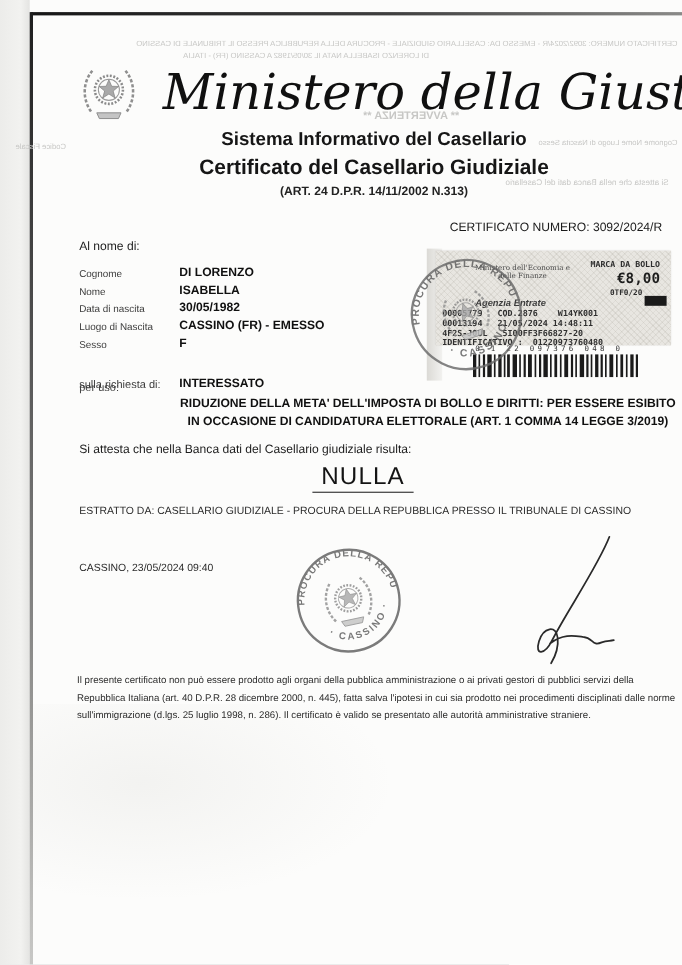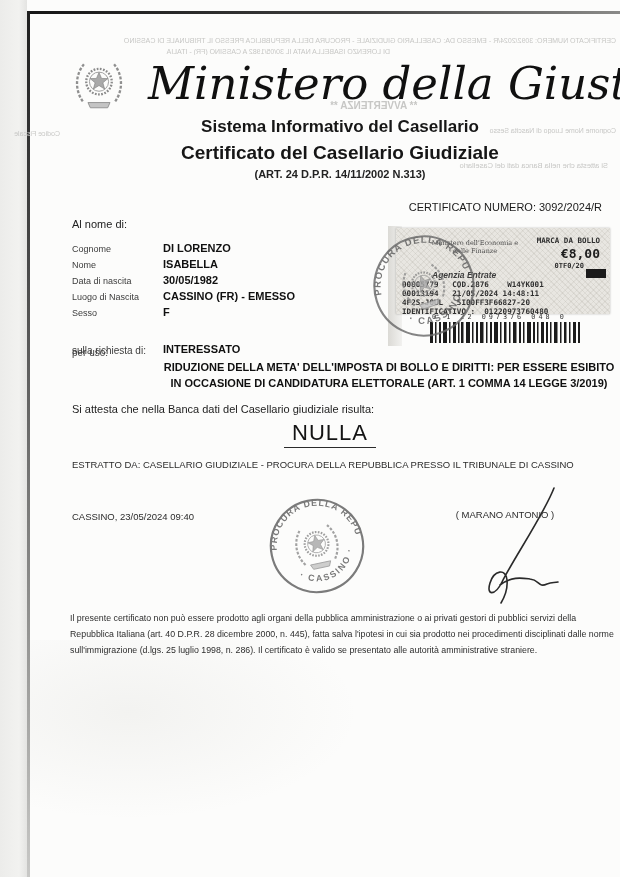--- a/index.html
+++ b/index.html
@@ -238,21 +238,20 @@
     </text>
     <text font-size="9" letter-spacing="2">
       <textPath href="#arcB2" startOffset="30">· CASSINO ·</textPath>
     </text>
     <g transform="translate(27.5,27.5) scale(0.55)">
         <use href="#italy-emblem"></use>
       </g>
   </svg>
 
   <div class="resp">
-    <div>( MARANO ANTONIO )</div>
   </div>
 
   <svg class="sig" width="130" height="120" viewBox="0 0 130 120">
     <path d="M106,2 C96,28 66,72 54,96 C47,110 38,110 42,97 C46,84 58,82 59,94 C60,104 56,112 53,117
              M52,99 C64,90 74,92 82,93 C92,94 90,102 99,98 C104,96 106,97 110,96" fill="none" stroke="#2a2a2a" stroke-width="1.6" stroke-linecap="round"></path>
   </svg>
 
   <div class="footer">Il presente certificato non può essere prodotto agli organi della pubblica amministrazione o ai privati gestori di pubblici servizi della Repubblica Italiana (art. 40 D.P.R. 28 dicembre 2000, n. 445), fatta salva l'ipotesi in cui sia prodotto nei procedimenti disciplinati dalle norme sull'immigrazione (d.lgs. 25 luglio 1998, n. 286).  Il certificato è valido se presentato alle autorità amministrative straniere.</div>
 
 </div>

